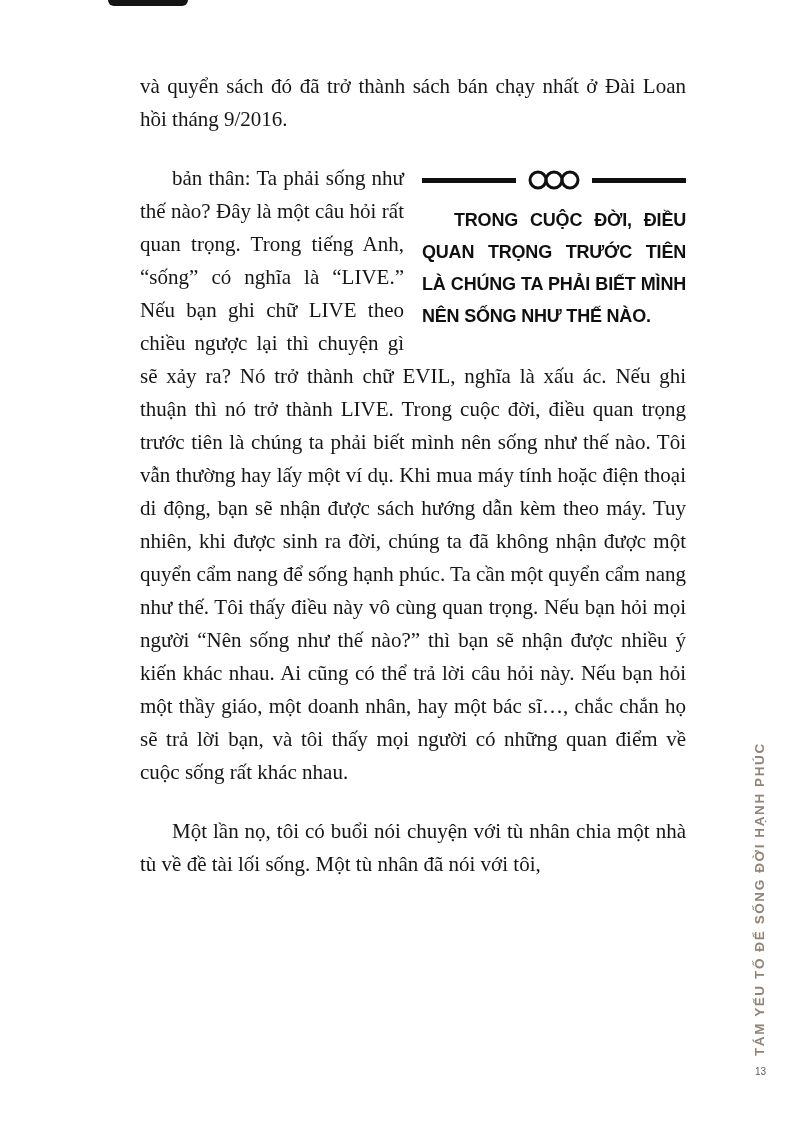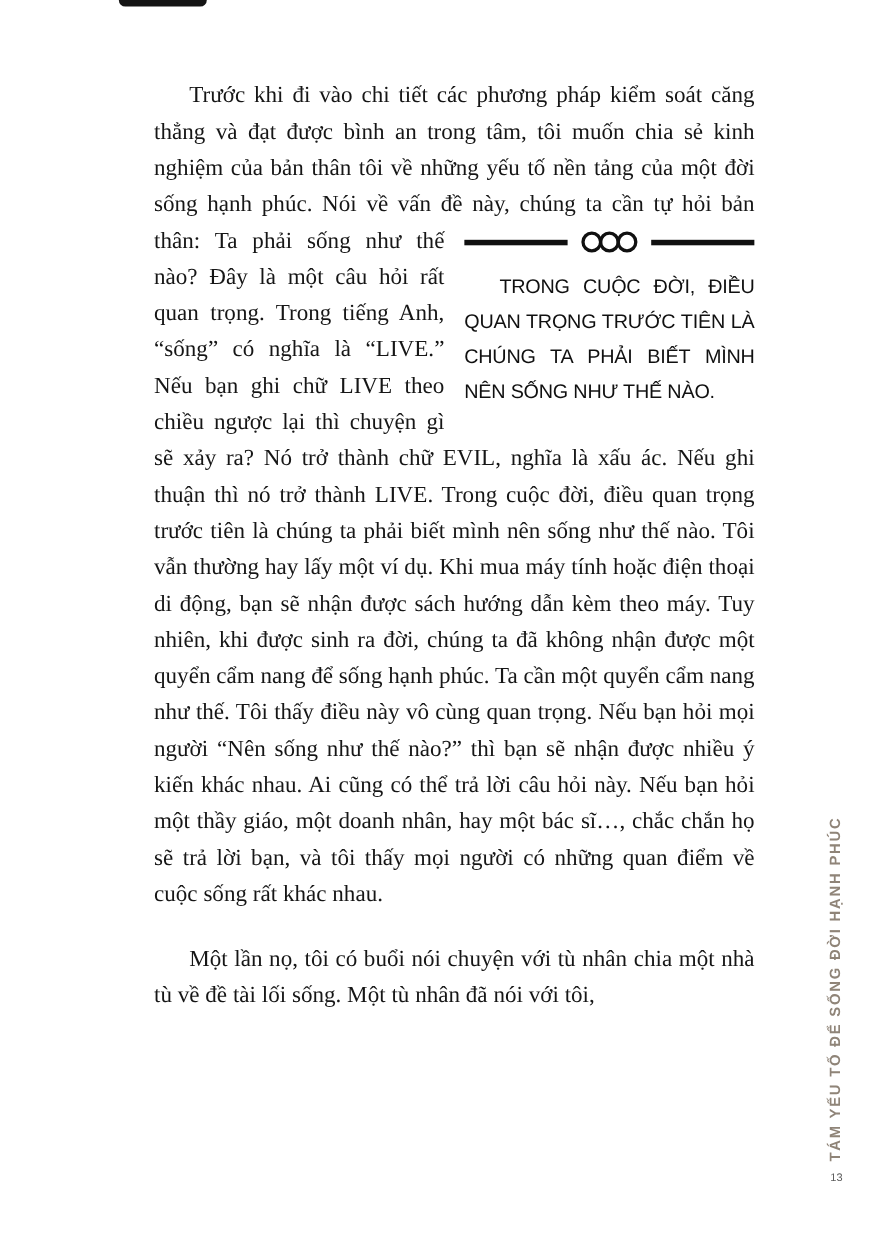--- a/index.html
+++ b/index.html
@@ -57,21 +57,21 @@
     width: 264px;
     height: 28px;
   }
   .ornament svg {
     display: block;
   }
   .pq-text {
     display: block;
     margin-top: 10px;
     font-family: "Liberation Sans", "DejaVu Sans", sans-serif;
-    font-weight: 400;
+    font-weight: 700;
     font-size: 18px;
     line-height: 32px;
     letter-spacing: -0.2px;
     text-align: justify;
     text-justify: inter-word;
     color: #101010;
   }
   .sidebar-title {
     position: absolute;
     left: 752px;
@@ -96,23 +96,23 @@
 </style>
 </head>
 <body>
 
 <div class="page">
 
   <div class="scan-mark"></div>
 
   <div class="text-block">
 
+    <p class="para">và quyển sách đó đã trở thành sách bán chạy nhất ở Đài Loan hồi tháng 9/2016.</p>
 
     <p class="para indent">
-      <span>Trước khi đi vào chi tiết các phương pháp kiểm soát căng thẳng và đạt được bình an trong tâm, tôi muốn chia sẻ kinh nghiệm của bản thân tôi về những yếu tố nền tảng của một đời sống hạnh phúc. Nói về vấn đề này, chúng ta cần tự hỏi</span>
       <span class="pullquote">
         <span class="ornament">
           <svg width="264" height="28" viewBox="0 0 264 28" xmlns="http://www.w3.org/2000/svg">
             <rect x="0" y="12" width="94" height="5" fill="#101010"></rect>
             <rect x="170" y="12" width="94" height="5" fill="#101010"></rect>
             <circle cx="116" cy="14" r="8" fill="none" stroke="#101010" stroke-width="3"></circle>
             <circle cx="132" cy="14" r="8" fill="none" stroke="#101010" stroke-width="3"></circle>
             <circle cx="148" cy="14" r="8" fill="none" stroke="#101010" stroke-width="3"></circle>
           </svg>
         </span>

